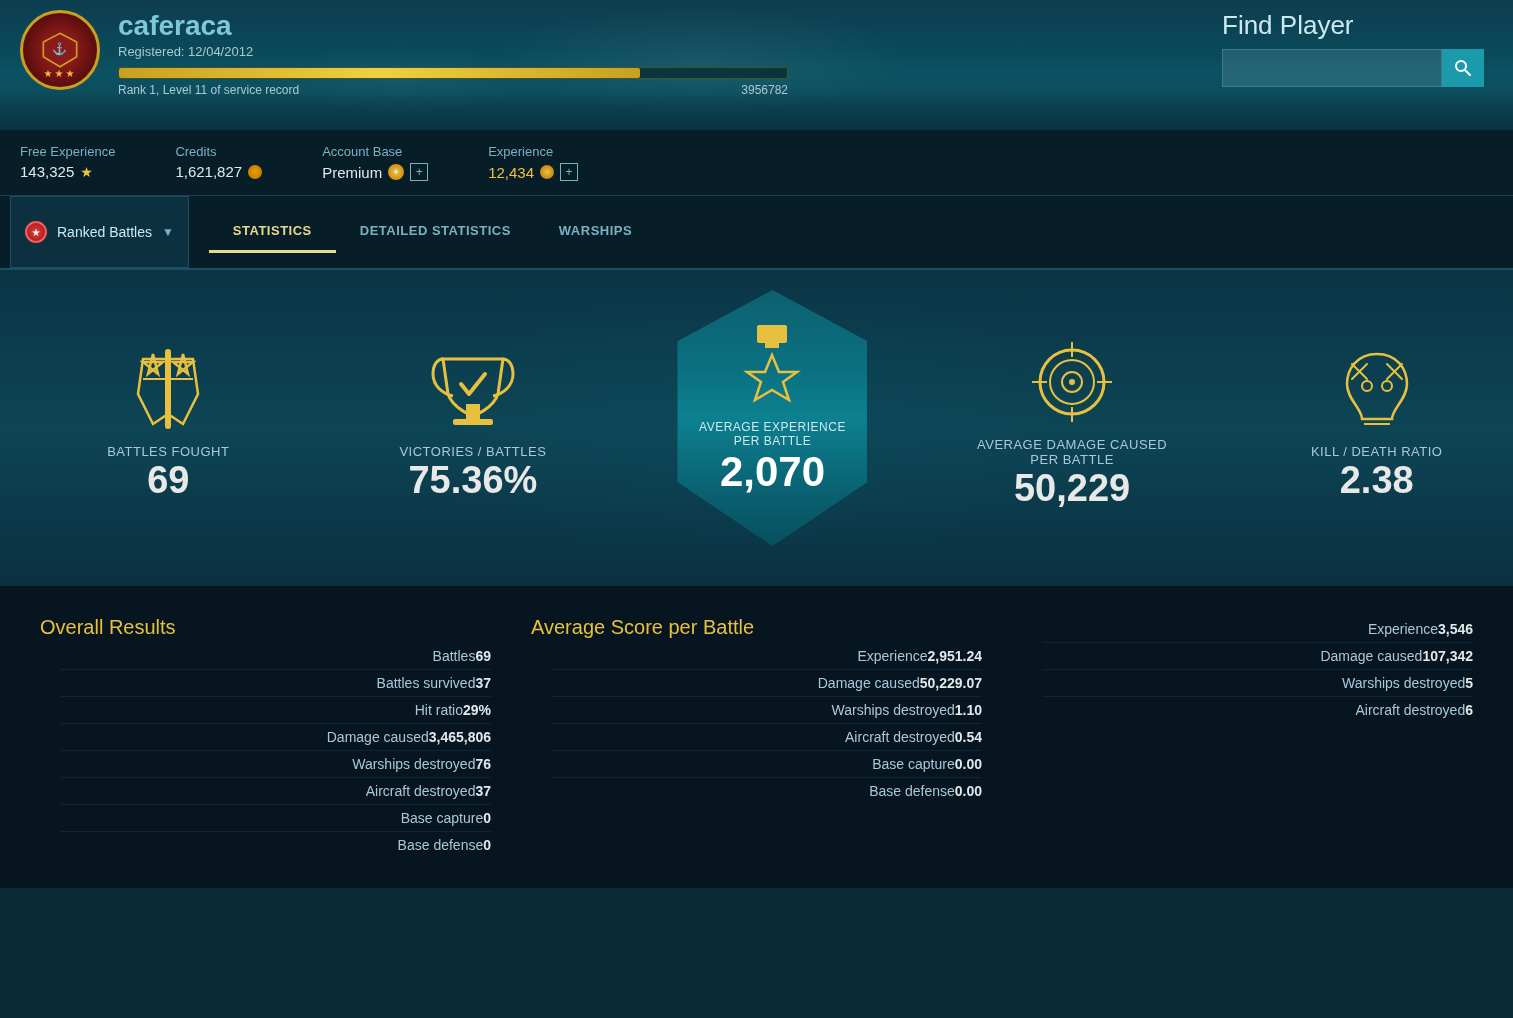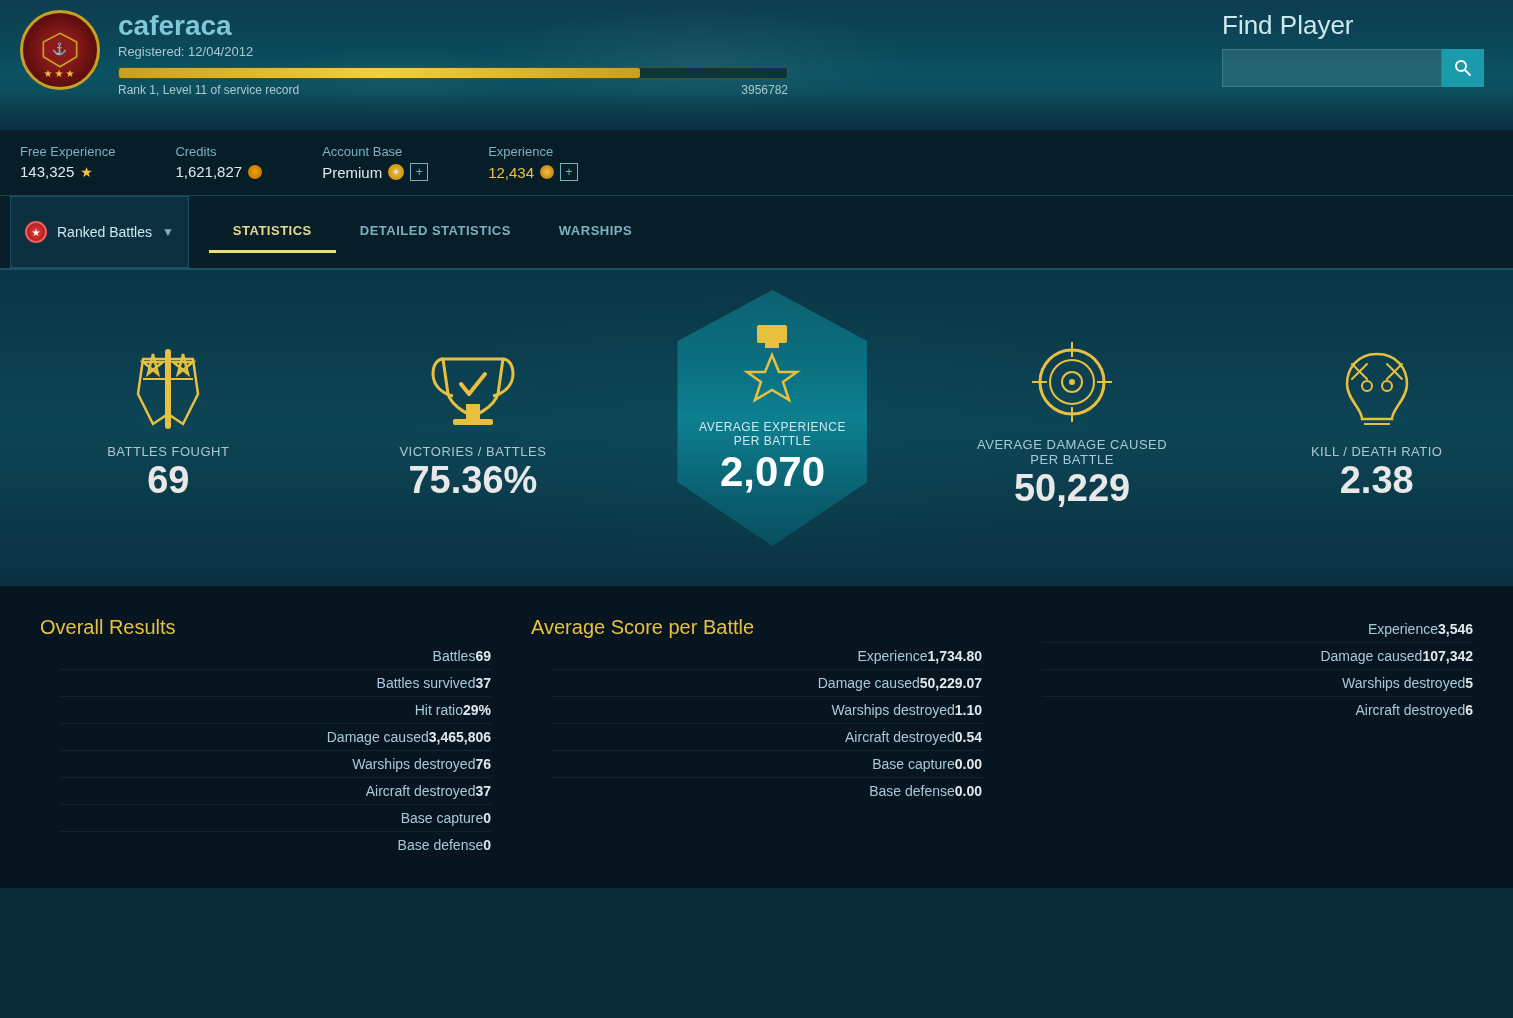--- a/index.html
+++ b/index.html
@@ -563,21 +563,21 @@
           <span class="data-val">0</span>
         </div>
       </div>
   </div>
 
   <div class="data-column">
     <h2>Average Score per Battle</h2>
     <div id="avg-rows">
         <div class="data-row">
           <span class="data-key">Experience</span>
-          <span class="data-val">1,734.80</span>
+          <span class="data-val">2,951.24</span>
         </div>
         <div class="data-row">
           <span class="data-key">Damage caused</span>
           <span class="data-val">50,229.07</span>
         </div>
         <div class="data-row">
           <span class="data-key">Warships destroyed</span>
           <span class="data-val">1.10</span>
         </div>
         <div class="data-row">

